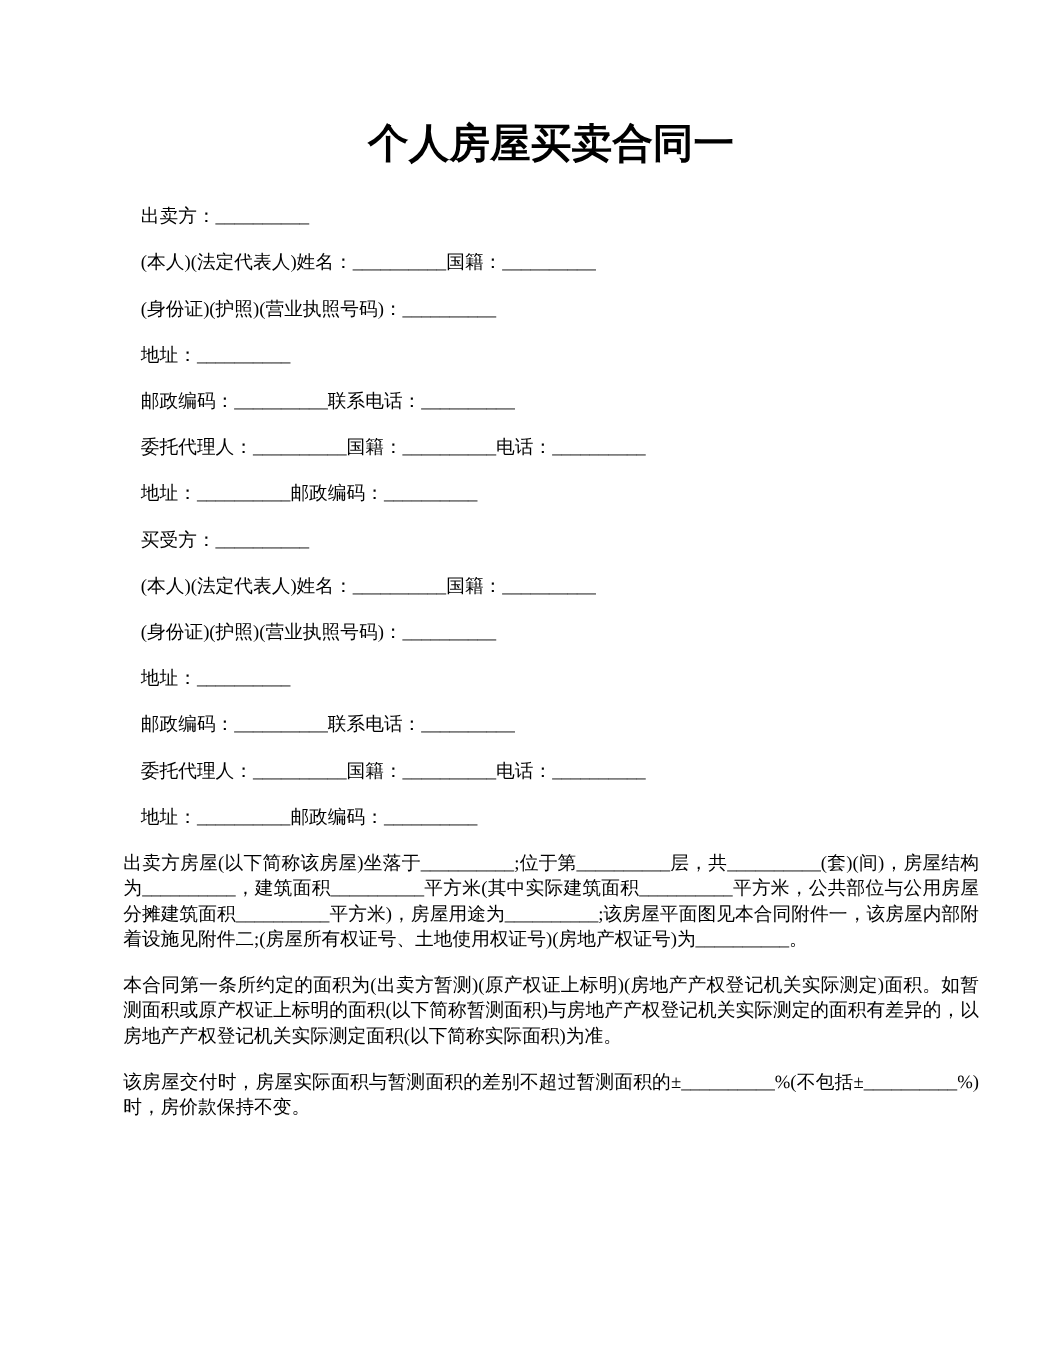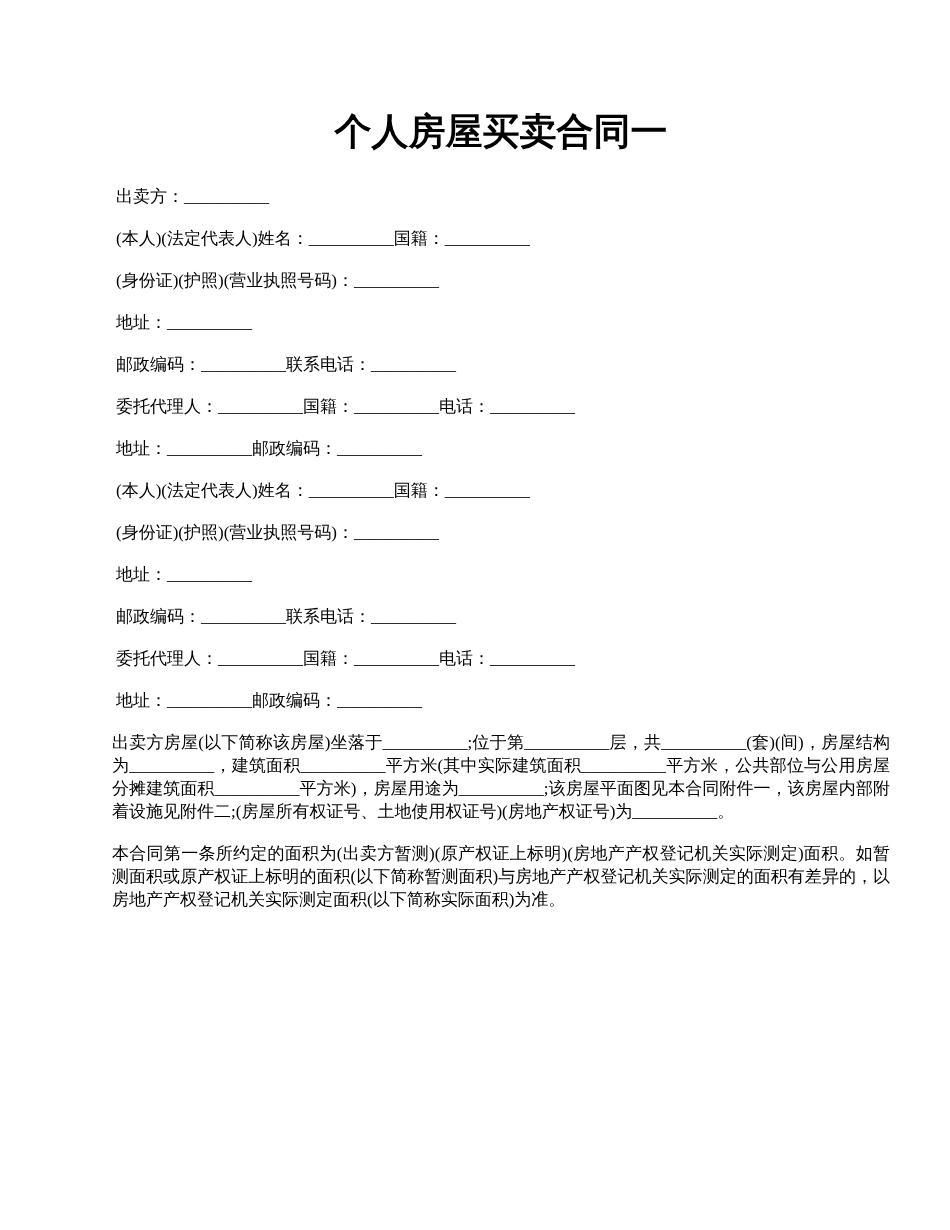--- a/index.html
+++ b/index.html
@@ -20,21 +20,21 @@
     font-size: 37px;
     line-height: 40px;
     font-weight: bold;
     text-align: center;
     margin: 0 0 33px 0;
     white-space: nowrap;
   }
   .field-line {
     font-size: 17px;
     line-height: 23px;
-    margin: 19px 4px;
+    margin: 19px 16px;
     white-space: pre-wrap;
   }
   .section-heading {
     font-size: 17px;
     line-height: 23px;
     margin: 19px 0;
     font-weight: normal;
   }
   .body-para {
     font-size: 17px;
@@ -52,24 +52,26 @@
   <h1 class="doc-title">个人房屋买卖合同一</h1>
 
   <p class="field-line">出卖方：__________</p>
   <p class="field-line">(本人)(法定代表人)姓名：__________国籍：__________</p>
   <p class="field-line">(身份证)(护照)(营业执照号码)：__________</p>
   <p class="field-line">地址：__________</p>
   <p class="field-line">邮政编码：__________联系电话：__________</p>
   <p class="field-line">委托代理人：__________国籍：__________电话：__________</p>
   <p class="field-line">地址：__________邮政编码：__________</p>
 
+  <p class="field-line">买受方：__________</p>
   <p class="field-line">(本人)(法定代表人)姓名：__________国籍：__________</p>
   <p class="field-line">(身份证)(护照)(营业执照号码)：__________</p>
   <p class="field-line">地址：__________</p>
   <p class="field-line">邮政编码：__________联系电话：__________</p>
   <p class="field-line">委托代理人：__________国籍：__________电话：__________</p>
   <p class="field-line">地址：__________邮政编码：__________</p>
 
   <p class="body-para">出卖方房屋(以下简称该房屋)坐落于__________;位于第__________层，共__________(套)(间)，房屋结构为__________，建筑面积__________平方米(其中实际建筑面积__________平方米，公共部位与公用房屋分摊建筑面积__________平方米)，房屋用途为__________;该房屋平面图见本合同附件一，该房屋内部附着设施见附件二;(房屋所有权证号、土地使用权证号)(房地产权证号)为__________。</p>
 
   <p class="body-para">本合同第一条所约定的面积为(出卖方暂测)(原产权证上标明)(房地产产权登记机关实际测定)面积。如暂测面积或原产权证上标明的面积(以下简称暂测面积)与房地产产权登记机关实际测定的面积有差异的，以房地产产权登记机关实际测定面积(以下简称实际面积)为准。</p>
+  <p class="body-para">该房屋交付时，房屋实际面积与暂测面积的差别不超过暂测面积的±__________%(不包括±__________%)时，房价款保持不变。</p>
 
 </div>
 
 </body></html>

